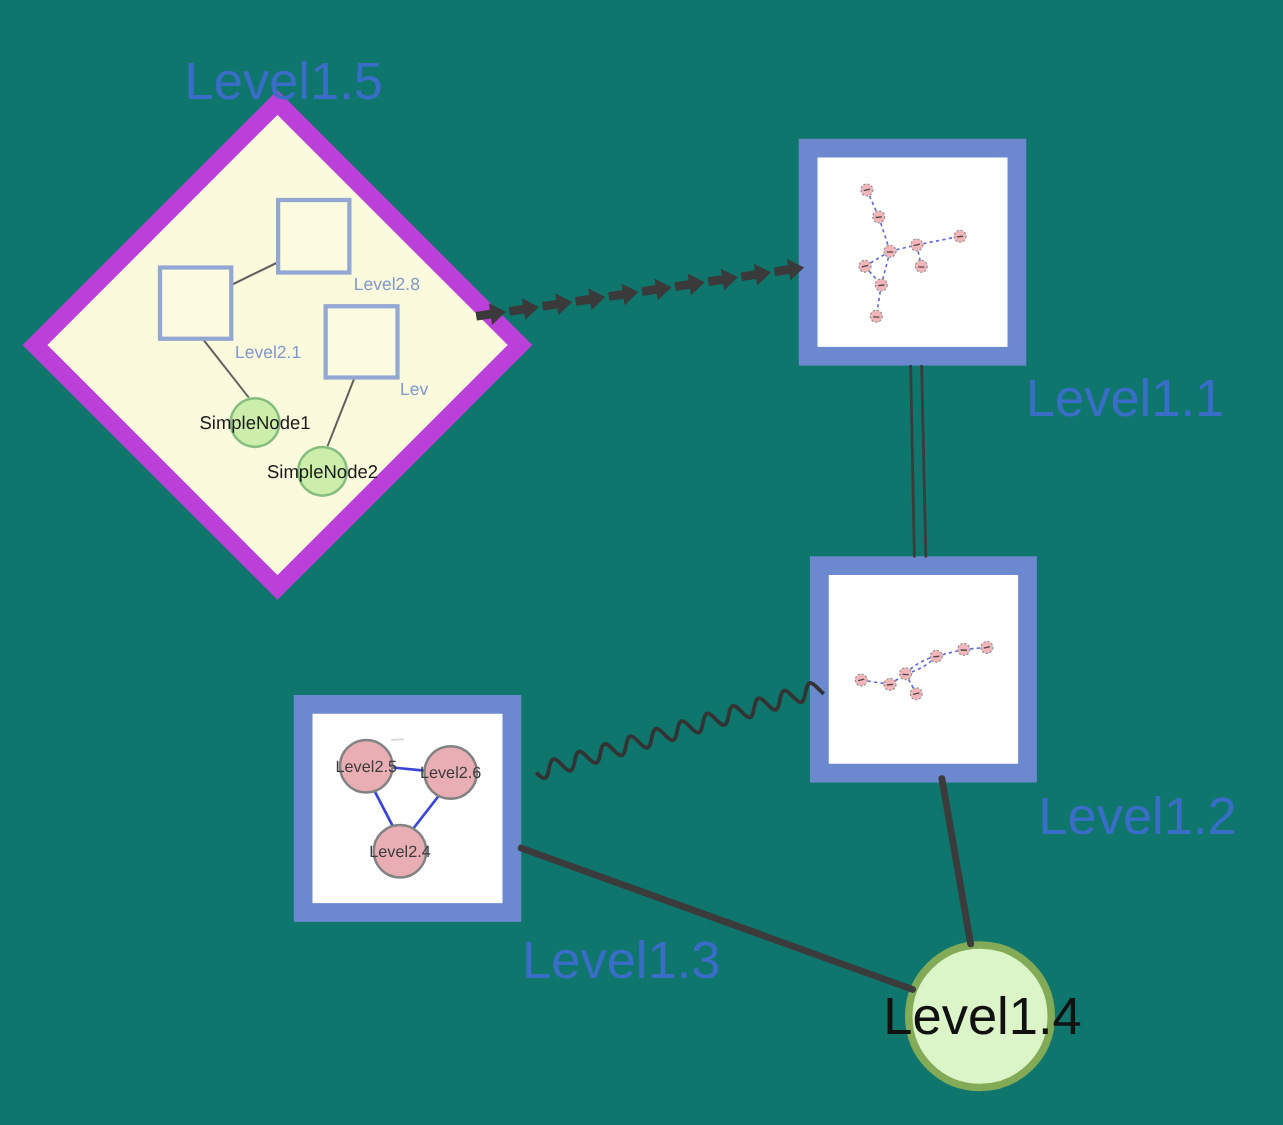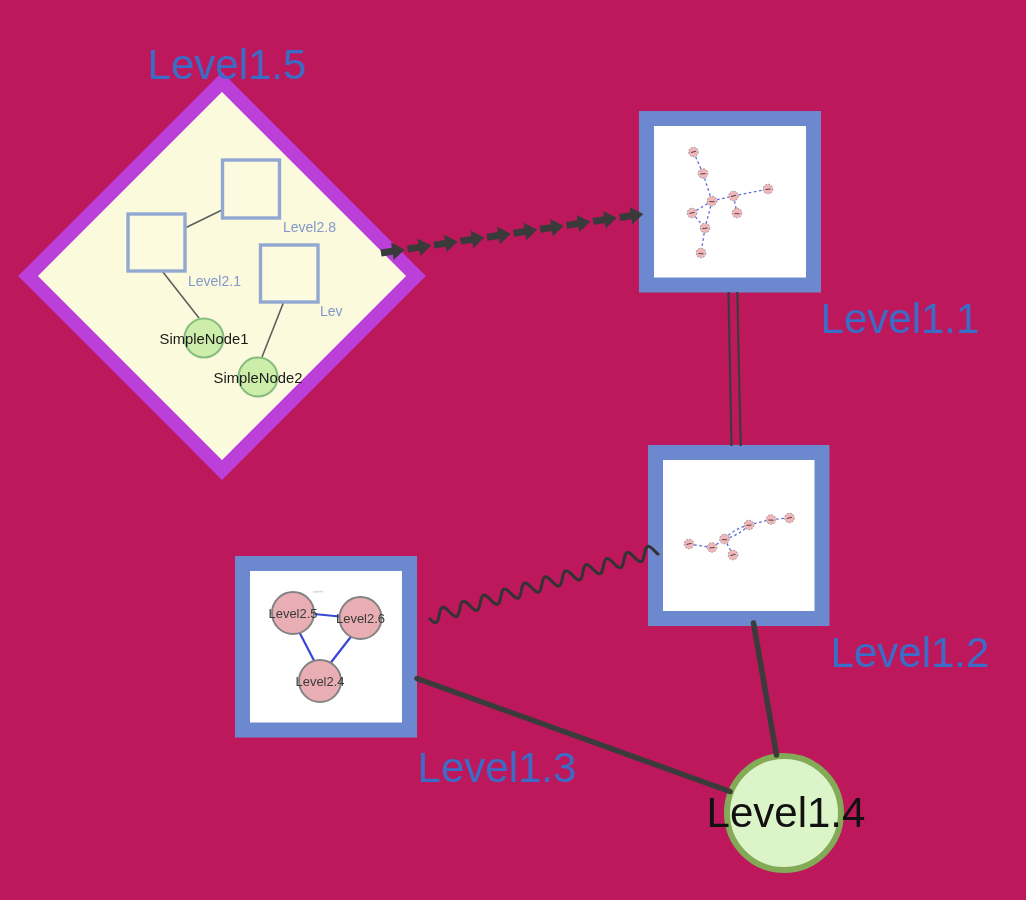--- a/index.html
+++ b/index.html
@@ -1,20 +1,20 @@
 <!DOCTYPE html>
 <html><head>
 <meta charset="utf-8">
 <style>
   html, body { margin: 0; padding: 0; background: #ffffff; }
   #stage {
     position: relative;
     width: 1026px;
     height: 900px;
-    background: #be185d;
+    background: #0f766e;
     overflow: hidden;
   }
   svg text {
     font-family: "Liberation Sans", "DejaVu Sans", sans-serif;
   }
 </style>
 </head>
 <body>
 
 <div id="stage">

